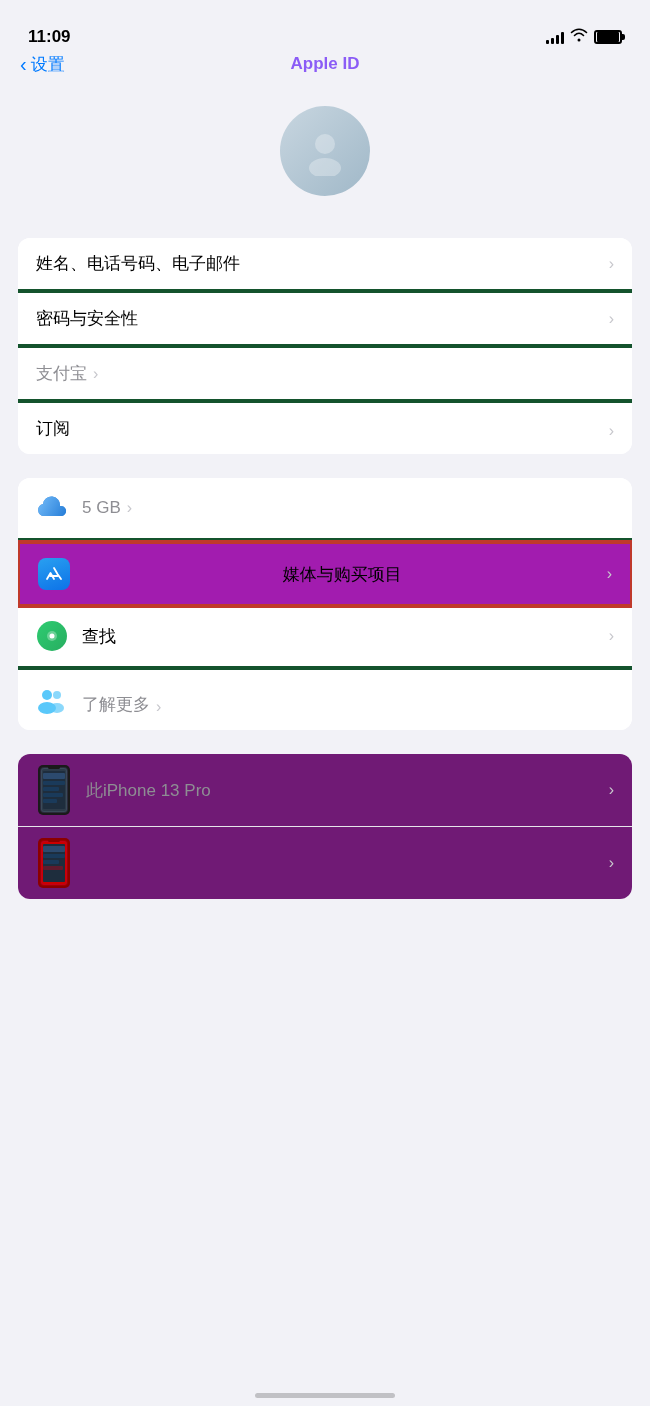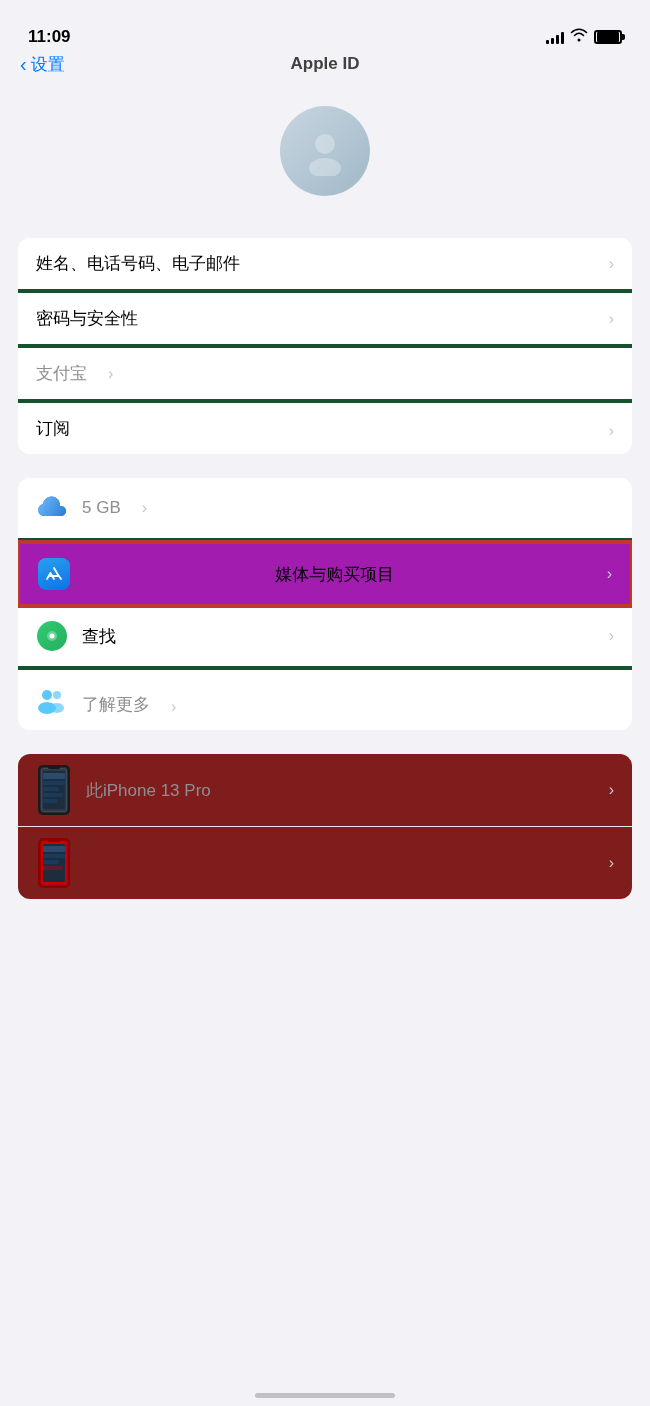--- a/index.html
+++ b/index.html
@@ -103,21 +103,21 @@
     .back-chevron {
       font-size: 20px;
       font-weight: 300;
       color: #007aff;
       line-height: 1;
     }
 
     .nav-title {
       font-size: 17px;
       font-weight: 600;
-      color: #404040;
+      color: #8b5cf6;
       text-align: right;
     }
 
     
     .avatar-area {
       display: flex;
       flex-direction: column;
       align-items: center;
       padding: 20px 0 30px 0;
     }
@@ -191,21 +191,21 @@
 
     .settings-row-label {
       flex: 1;
       font-size: 17px;
       color: #000;
     }
 
     .settings-row-value {
       font-size: 17px;
       color: #8e8e93;
-      margin-right: 21px;
+      margin-right: 6px;
     }
 
     .chevron-right {
       color: #c7c7cc;
       font-size: 16px;
       font-weight: 500;
     }
 
     
     .find-circle {
@@ -218,21 +218,21 @@
       justify-content: center;
     }
 
     
     .device-row {
       display: flex;
       align-items: center;
       padding: 10px 18px;
       border-bottom: 1px solid #e5e5ea;
       cursor: pointer;
-      background: #7f1d1d;
+      background: #701a75;
       min-height: 64px;
     }
 
     .device-row:last-child {
       border-bottom: none;
     }
 
     .device-image {
       width: 36px;
       height: 52px;

